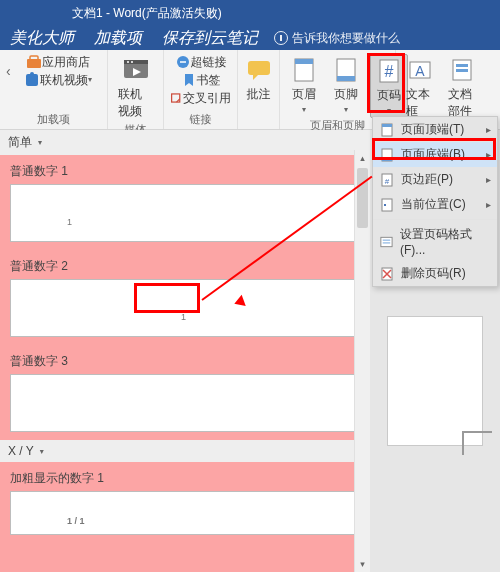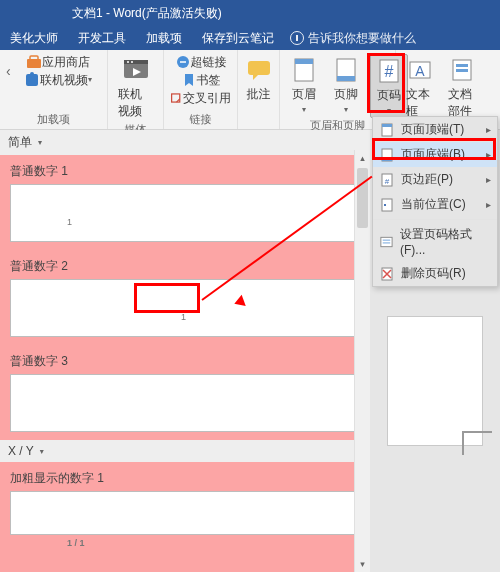--- a/index.html
+++ b/index.html
@@ -2,21 +2,21 @@
 <html><head>
 <meta charset="utf-8">
 <style>
   * { box-sizing: border-box; margin: 0; padding: 0; font-family: "Microsoft YaHei", sans-serif; }
   body { width: 500px; height: 572px; background: #fff; overflow: hidden; position: relative; font-size: 12px; }
 
   .titlebar { height: 26px; background: #2b579a; color: #fff; display: flex; align-items: center; padding-left: 72px; }
   .titlebar span { font-size: 12px; }
 
   .tabrow { height: 24px; background: #2b579a; color: #fff; display: flex; align-items: center; }
-  .tabrow .tab { padding: 0 10px; height: 100%; display: flex; align-items: center; cursor: pointer; font-size: 12px; }
+  .tabrow .tab { padding: 0 10px; height: 100%; display: flex; align-items: center; cursor: pointer; font-size: 16px; font-style: italic; }
   .tabrow .tell { display: flex; align-items: center; opacity: .9; margin-left: 6px; }
   .tabrow .bulb { width: 14px; height: 14px; border-radius: 50%; border: 1px solid #fff; margin-right: 4px; position: relative; }
   .tabrow .bulb::after { content:""; position:absolute; left:5px; top:3px; width:2px; height:6px; background:#fff; }
 
   .ribbon { height: 80px; background: #f3f3f3; border-bottom: 1px solid #d5d5d5; display: flex; }
   .group { border-right: 1px solid #e0e0e0; padding: 4px 6px 0 6px; display: flex; flex-direction: column; justify-content: space-between; }
   .group-label { font-size: 11px; color: #666; text-align: center; padding-bottom: 2px; }
   .group-body { display: flex; gap: 6px; }
   .vstack { display: flex; flex-direction: column; gap: 2px; }
   .cmd { display: flex; align-items: center; gap: 0; color: #3b3b3b; cursor: pointer; line-height: 16px; white-space: nowrap; justify-content: center; }
@@ -59,21 +59,20 @@
 </style>
 </head>
 <body>
 
 <div class="titlebar">
   <span>文档1 - Word(产品激活失败)</span>
 </div>
 
 <div class="tabrow">
   <div class="tab">美化大师</div>
-  <div class="tab">开发工具</div>
   <div class="tab">加载项</div>
   <div class="tab">保存到云笔记</div>
   <div class="tell">
     <span class="bulb"></span>
     <span>告诉我你想要做什么</span>
   </div>
 </div>
 
 <div class="ribbon">
 
@@ -232,21 +231,21 @@
     <div class="gal-item-lbl">普通数字 3</div>
     <div class="gal-prev short"></div>
 
     <div class="gal-hdr xy">
       <span>X / Y</span>
       <span class="caret">▾</span>
     </div>
 
     <div class="gal-item-lbl">加粗显示的数字 1</div>
     <div class="gal-prev" style="height:44px">
-      <span class="pnum" style="left:56px; top:24px; font-weight:bold;margin-top:22px;">1 / 1</span>
+      <span class="pnum" style="left:56px; top:24px; font-weight:bold;">1 / 1</span>
     </div>
 
     <div class="gal-sb">
       <div class="arrow">▴</div>
       <div class="thumb"></div>
       <div class="arrow" style="position:absolute;bottom:0;left:0;right:0">▾</div>
     </div>
   </div>
 
   <div class="doc-pane">

